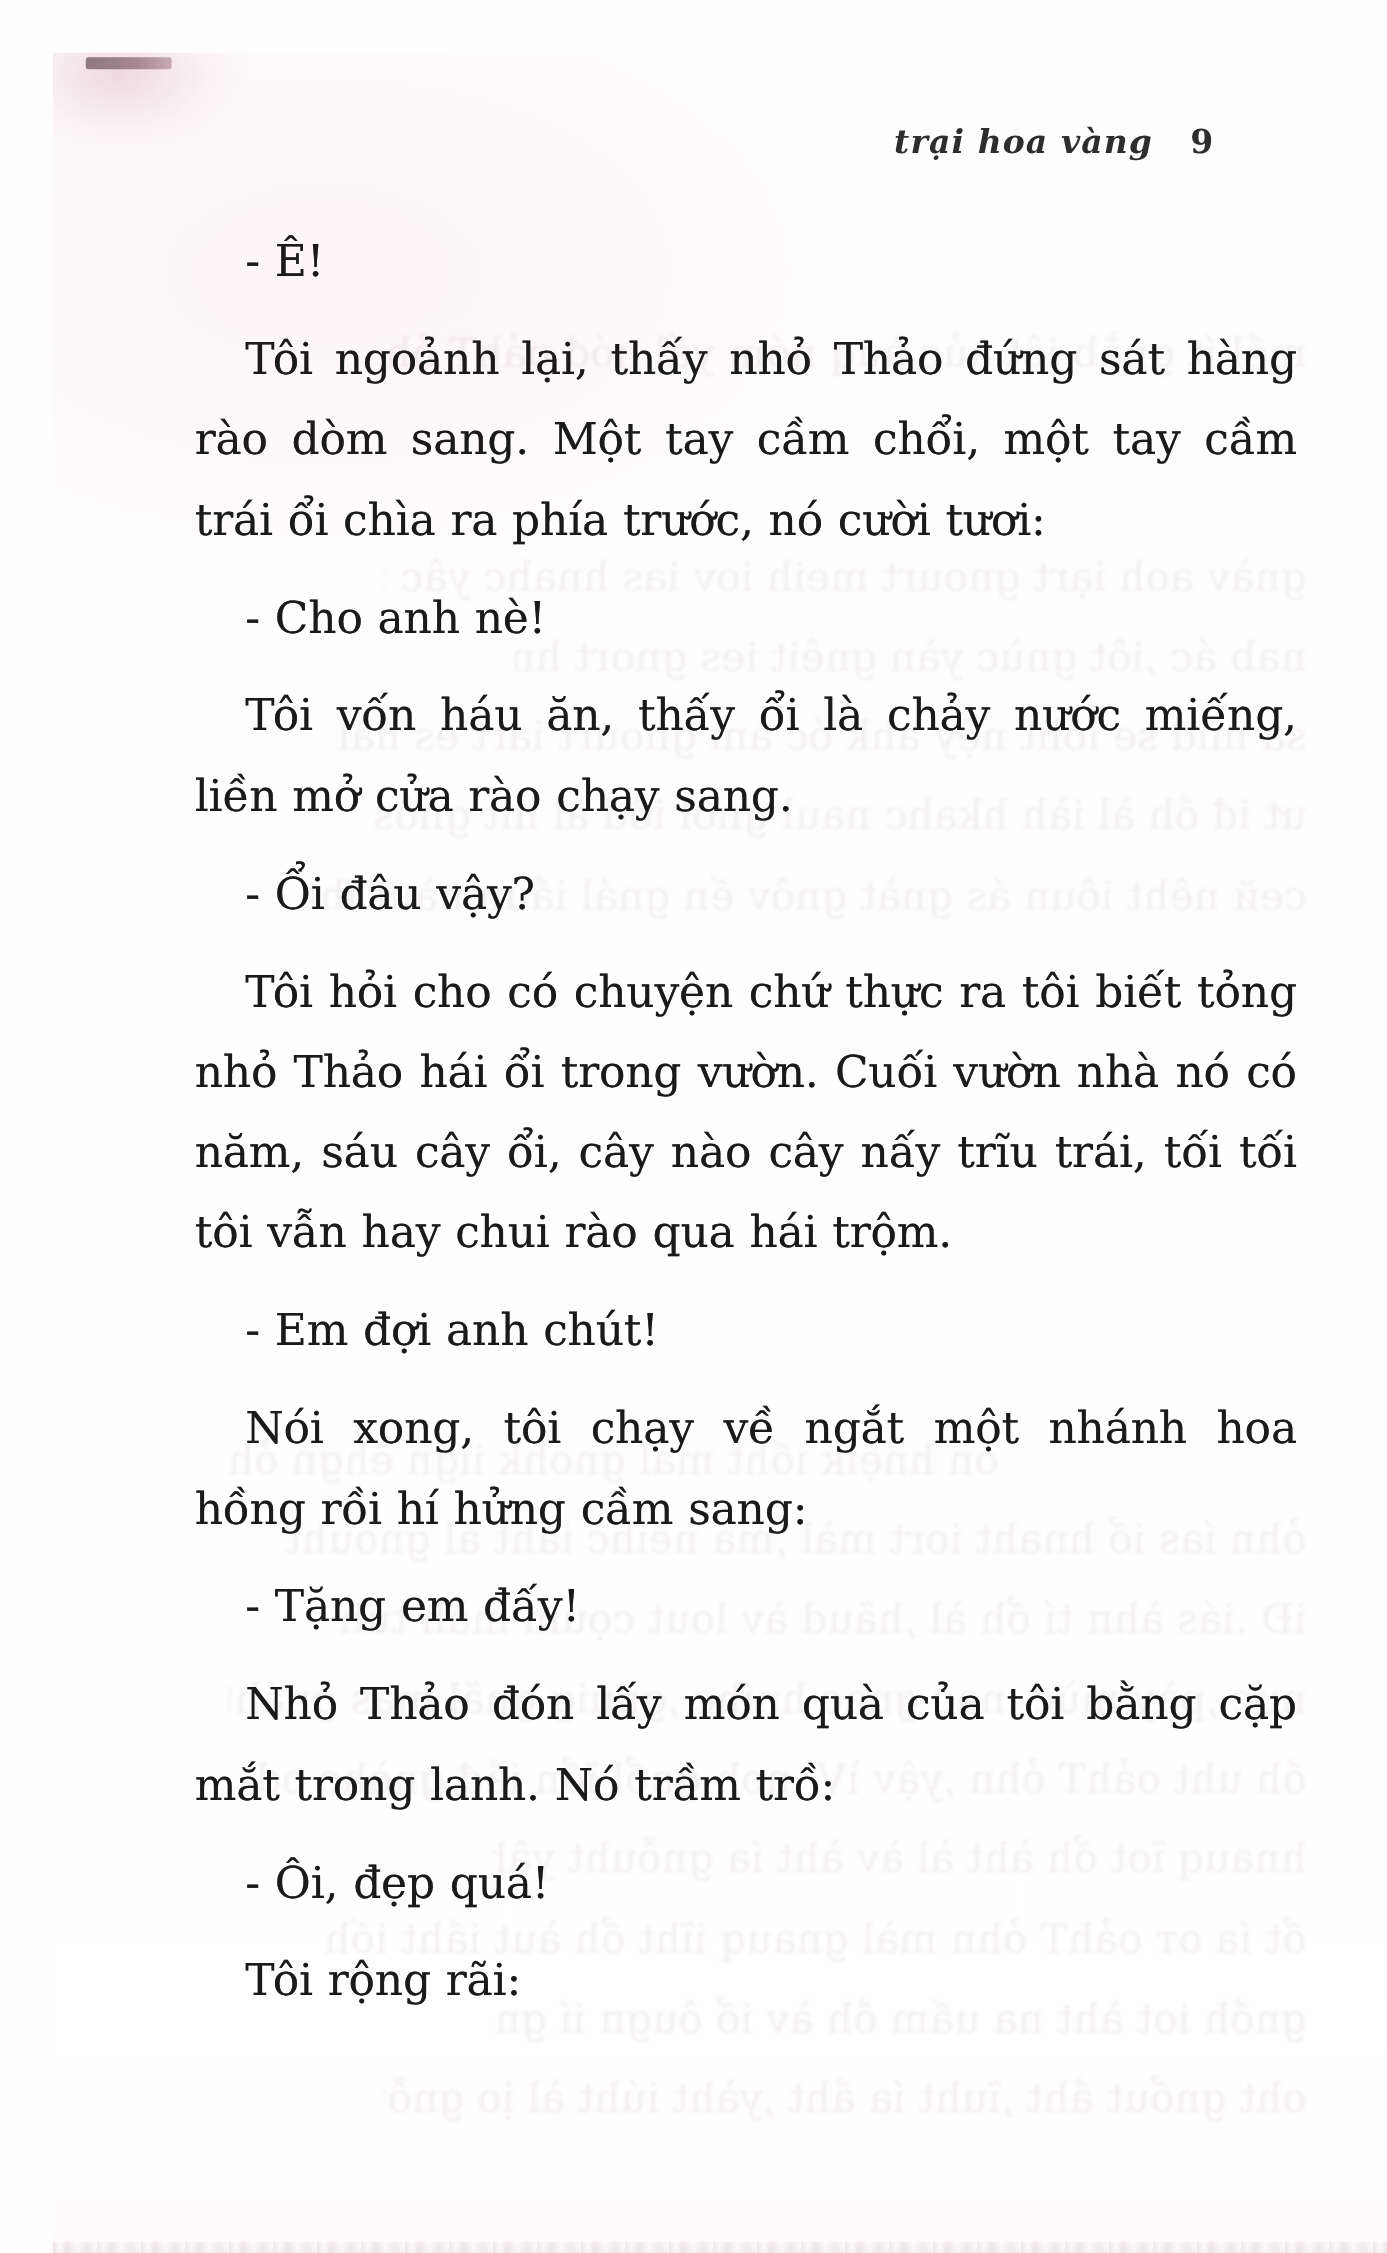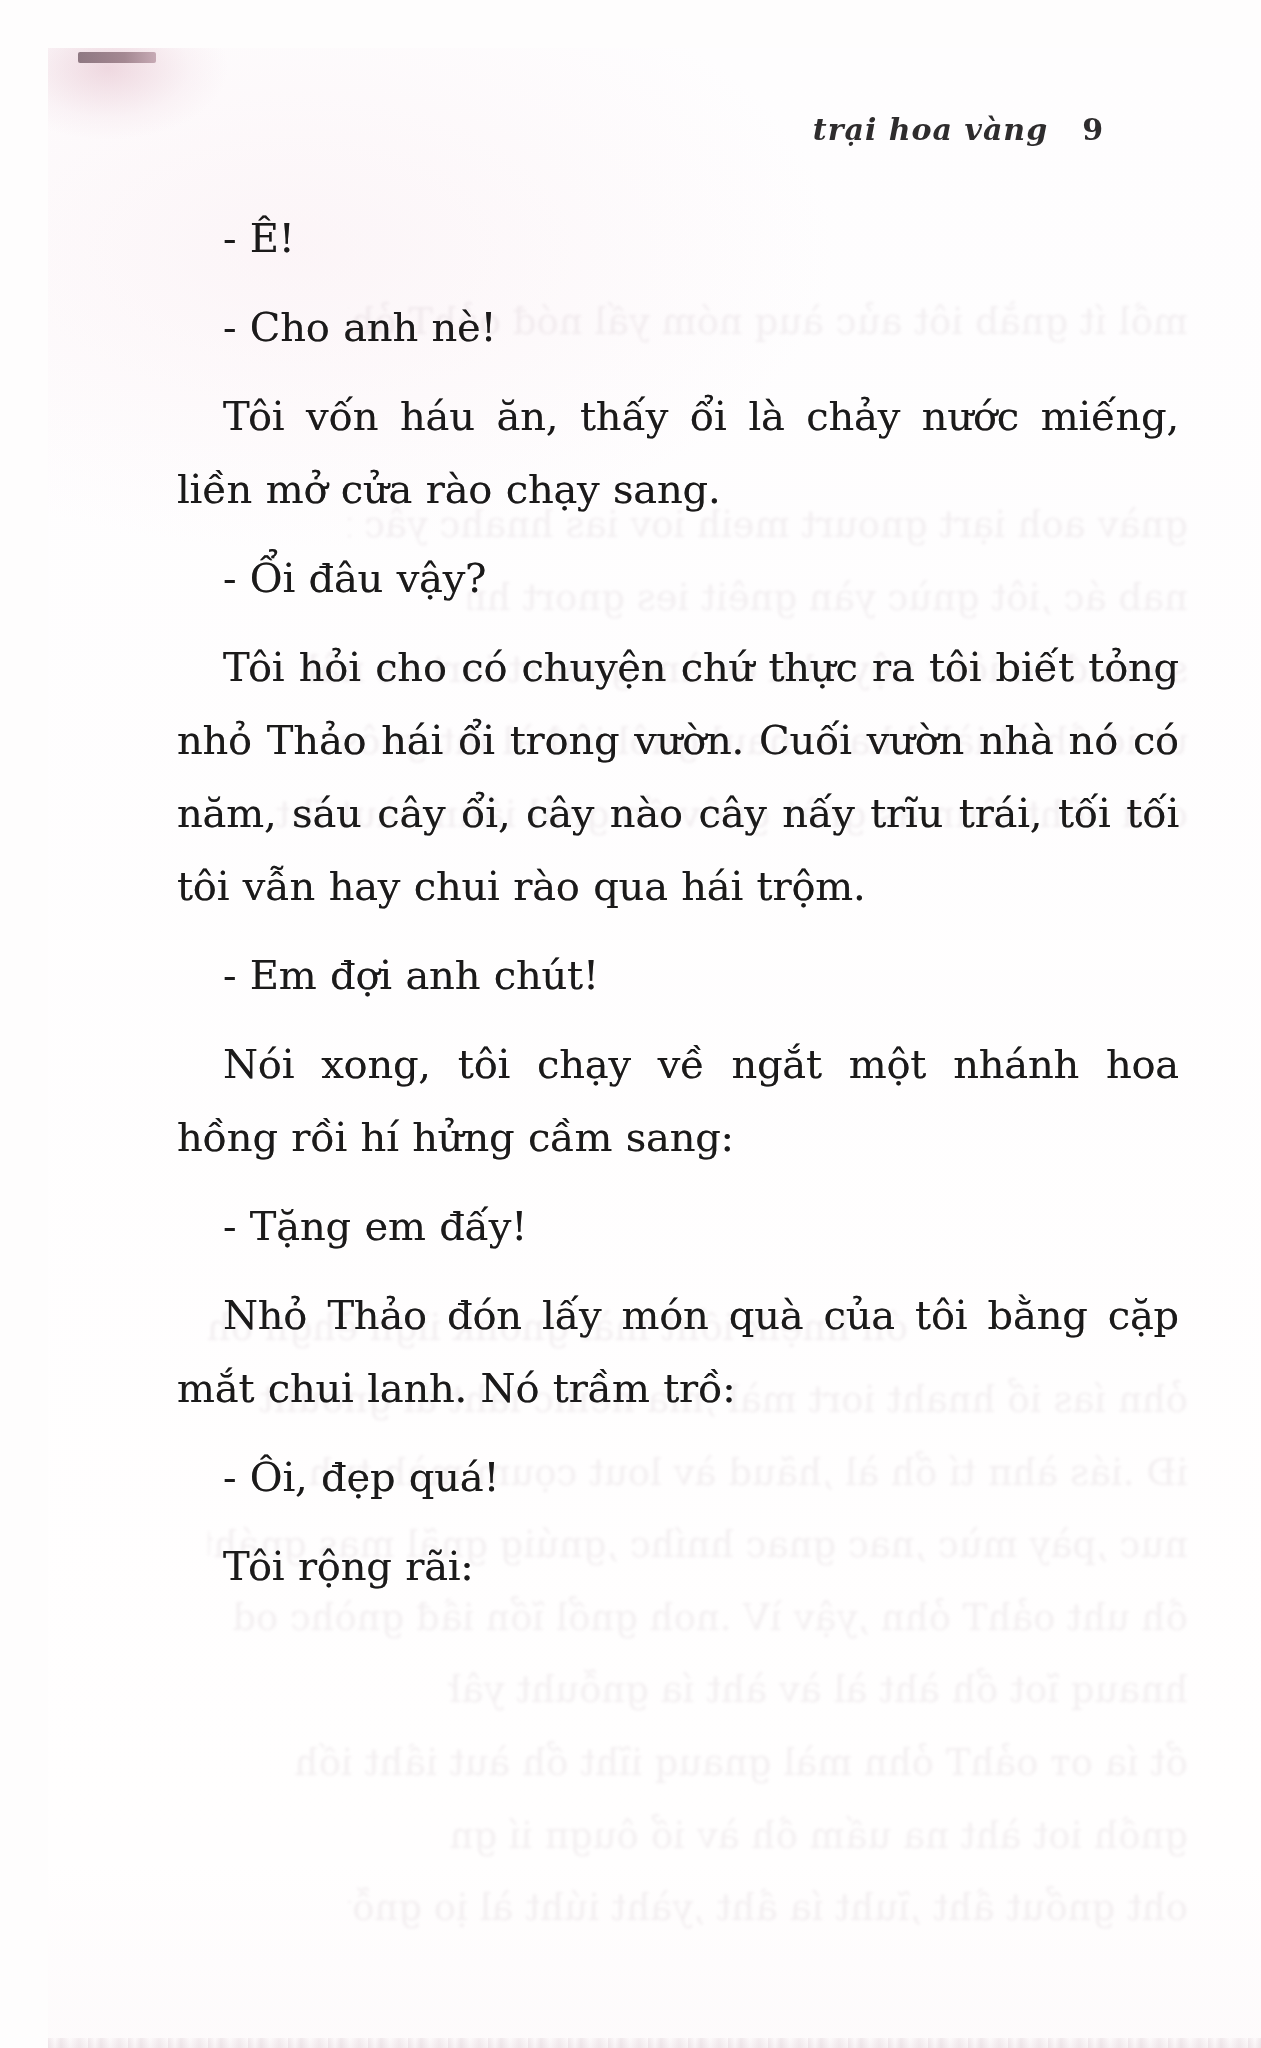--- a/index.html
+++ b/index.html
@@ -133,25 +133,26 @@
     <div class="ghost-line" style="top: 1766px; left: 400px; width: 740px;">gnồh iot àht nа uấm ồh àv iổ ôugп ií gnỗuht</div>
     <div class="ghost-line" style="top: 1838px; left: 300px; width: 840px;">oht gnổut ầht ,ĩuht ía ầht ,yàht iúht àl ịo gnỗut</div>
   </div>
 
 <div class="running-head">
   <span class="title">trại hoa vàng</span><span class="pageno">9</span>
 </div>
 
 <main class="text-column">
     <p>- Ê!</p>
+    <p>Tôi ngoảnh lại, thấy nhỏ Thảo đứng sát hàng rào dòm sang. Một tay cầm chổi, một tay cầm trái ổi chìa ra phía trước, nó cười tươi:</p>
     <p>- Cho anh nè!</p>
     <p>Tôi vốn háu ăn, thấy ổi là chảy nước miếng, liền mở cửa rào chạy sang.</p>
     <p>- Ổi đâu vậy?</p>
     <p>Tôi hỏi cho có chuyện chứ thực ra tôi biết tỏng nhỏ Thảo hái ổi trong vườn. Cuối vườn nhà nó có năm, sáu cây ổi, cây nào cây nấy trĩu trái, tối tối tôi vẫn hay chui rào qua hái trộm.</p>
     <p>- Em đợi anh chút!</p>
     <p>Nói xong, tôi chạy về ngắt một nhánh hoa hồng rồi hí hửng cầm sang:</p>
     <p>- Tặng em đấy!</p>
-    <p>Nhỏ Thảo đón lấy món quà của tôi bằng cặp mắt chui lanh. Nó trầm trồ:</p>
+    <p>Nhỏ Thảo đón lấy món quà của tôi bằng cặp mắt trong lanh. Nó trầm trồ:</p>
     <p>- Ôi, đẹp quá!</p>
     <p>Tôi rộng rãi:</p>
   </main>
 
 <div class="bottom-band"></div>
 
 </body></html>

